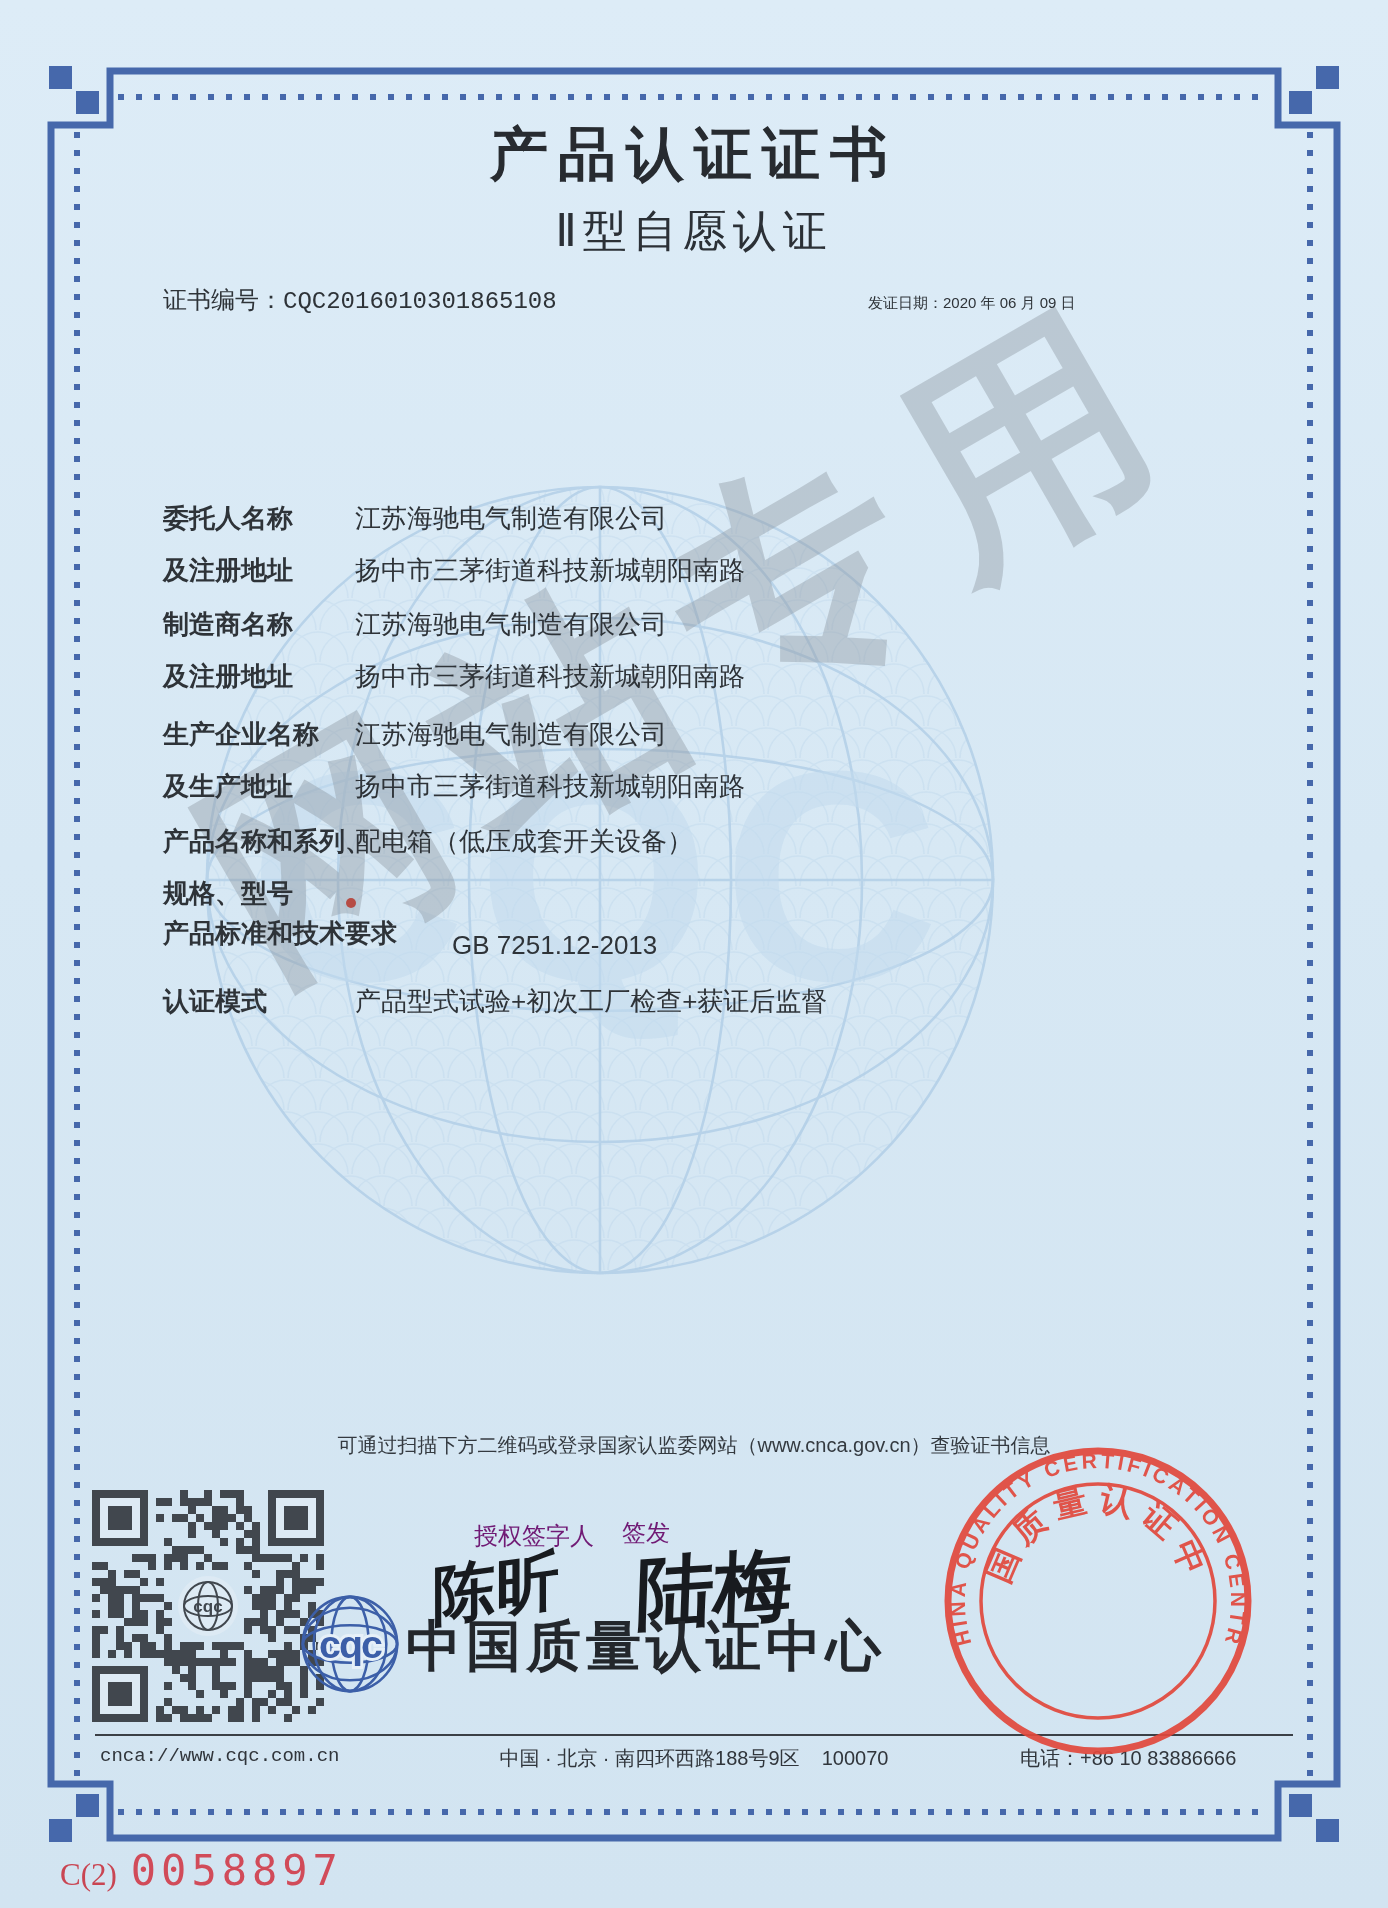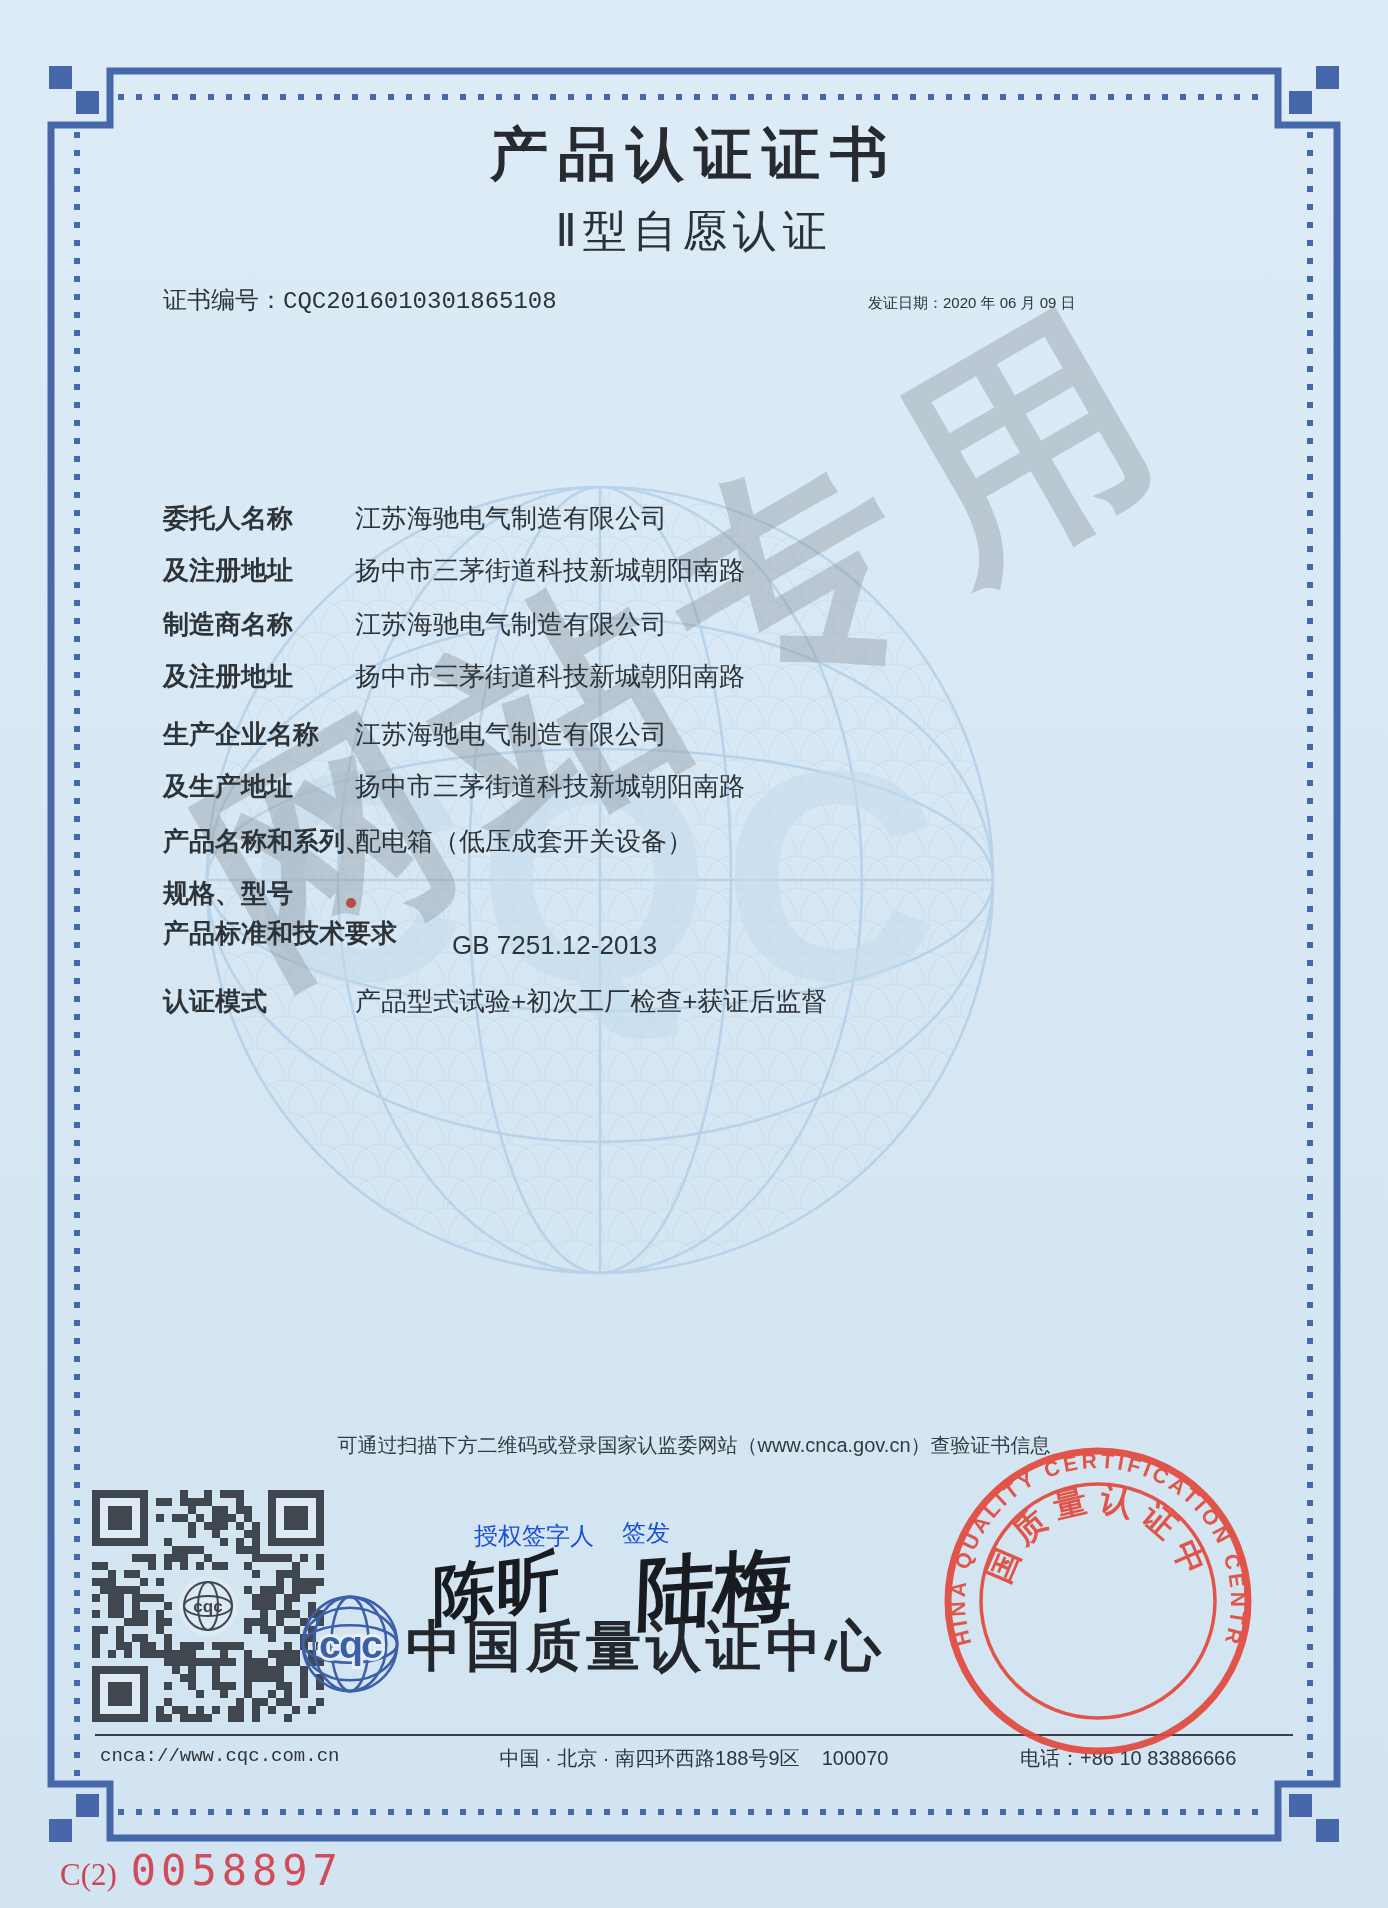--- a/index.html
+++ b/index.html
@@ -27,21 +27,21 @@
     letter-spacing:6px;color:#2b3036;z-index:4;}
   .cert-no{left:163px;top:284px;font-size:24px;z-index:4;font-family:Liberation Mono, monospace;}
   .date-block{left:868px;top:281px;font-size:15px;line-height:43px;z-index:4;}
   
   .flabel{left:163px;font-size:26px;font-weight:700;line-height:52px;white-space:pre;z-index:4;}
   .fvalue{left:355px;font-size:26px;line-height:52px;white-space:pre;z-index:4;}
   .fvalue .small{font-size:24px;}
   
   #verify-note{left:0;top:1432px;width:100%;text-align:center;font-size:20px;color:#343a40;z-index:4;}
   #qr-wrap{left:88px;top:1486px;z-index:4;}
-  .sig-label{font-size:24px;color:#1d4ed8;z-index:4;}
+  .sig-label{font-size:24px;color:#701a75;z-index:4;}
   .sig-name{z-index:4;color:#181b1f;font-weight:600;white-space:nowrap;}
   #auth-label{left:474px;top:1520px;}
   #issue-label{left:622px;top:1517px;}
   #auth-name{left:432px;top:1545px;font-size:64px;transform:rotate(-8deg) skewX(-8deg);}
   #issue-name{left:636px;top:1538px;font-size:78px;transform:rotate(-4deg) skewX(-6deg);}
   #cqc-logo{left:296px;top:1590px;z-index:4;}
   #org-name{left:406px;top:1610px;font-size:55px;font-weight:600;letter-spacing:5px;color:#23272c;z-index:4;}
   #stamp{left:933px;top:1436px;z-index:5;opacity:.92;}
   #footer-rule{left:95px;top:1734px;width:1198px;height:2px;background:#3b4046;z-index:4;}
   .footer-text{top:1745px;font-size:20px;color:#30353b;z-index:4;white-space:pre;}

